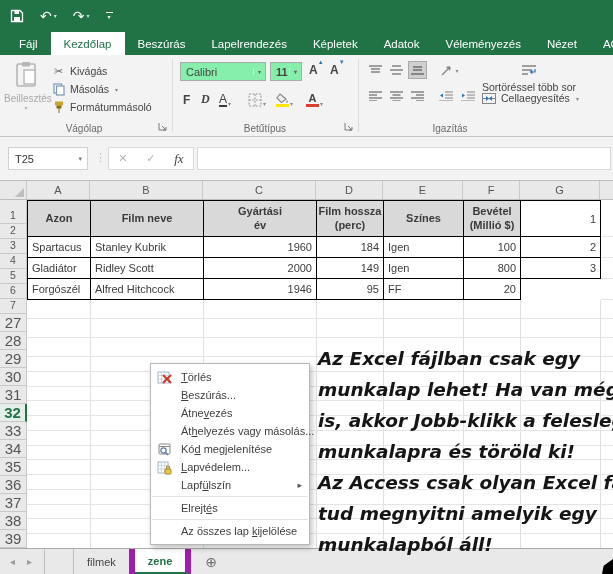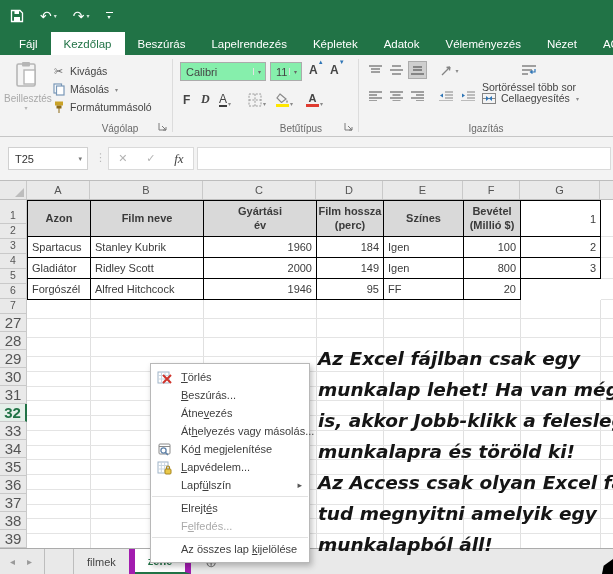--- a/index.html
+++ b/index.html
@@ -19,21 +19,21 @@
   
   .tabbar { position:absolute; left:0; top:32px; width:613px; height:23px; background:#217346;
             display:flex; align-items:stretch; padding-left:6px; font-size:11.5px; overflow:hidden; }
   .rtab { color:#fff; display:flex; align-items:center; padding:0 13px; white-space:nowrap; }
   .rtab.active { background:#fff; color:#217346; }
 
   
   .ribbon { position:absolute; left:0; top:55px; width:613px; height:82px; background:#f3f3f3;
             border-bottom:1px solid #c6c6c6; font-size:10.5px; color:#444; overflow:hidden; }
   .gdiv { position:absolute; top:4px; bottom:4px; width:1px; background:#dcdcdc; }
-  .grouplabel { position:absolute; bottom:2px; font-size:10px; color:#6a6a6a; text-align:center;margin-left:36px; }
+  .grouplabel { position:absolute; bottom:2px; font-size:10px; color:#6a6a6a; text-align:center; }
   .launcher { position:absolute; bottom:5px; width:10px; height:10px; }
 
   .paste-btn { position:absolute; left:4px; top:6px; width:44px; height:66px; text-align:center; color:#a8a8a8; }
   .paste-btn .lbl { font-size:10px; line-height:11px; margin-top:3px; }
   .paste-btn .car { font-size:6px; color:#b5b5b5; }
   .clip-row { position:absolute; left:52px; display:flex; align-items:center; gap:5px; height:16px; white-space:nowrap; }
   .clip-ic { width:13px; display:inline-flex; justify-content:center; }
   .mini-caret { font-size:6px; color:#8a8a8a; margin-left:1px; }
 
   .combo { position:absolute; height:19px; background:#86efac; border:1px solid #ababab;
@@ -203,21 +203,21 @@
           <path d="M1 1 v7 h7" fill="none" stroke="#7a7a7a"></path>
           <path d="M4 4 l4 4 M8 5 v3 h-3" fill="none" stroke="#7a7a7a"></path>
         </svg>
     </span>
     <div class="gdiv" style="left:172px;"></div>
 
     <div class="combo" style="left:180px; top:7px; width:86px;">
       <span>Calibri</span>
       <span class="cbcaret">▾</span>
     </div>
-    <div class="combo" style="left:270px; top:7px; width:32px;">
+    <div class="combo" style="left:270px; top:7px; width:32px;font-weight:bold;">
       <span>11</span>
       <span class="cbcaret">▾</span>
     </div>
     <span class="sizebtn" style="left:309px;"><span>A</span><span class="c">▲</span></span>
     <span class="sizebtn" style="left:330px;"><span>A</span><span class="c" style="color:#2e75b6;">▼</span></span>
 
     <span class="fbtn" style="left:183px;">
         <span class="bold-g">F</span>
       </span>
     <span class="fbtn" style="left:201px;">
@@ -498,23 +498,20 @@
         <span><span></span><span class="key">L</span><span>apvédelem...</span></span>
       </div>
       <div class="mi">
         <span><span>Lapf</span><span class="key">ü</span><span>lszín</span></span>
         <span class="sub">▸</span>
       </div>
       <div class="msep"></div>
       <div class="mi">
         <span><span>Elrejt</span><span class="key">é</span><span>s</span></span>
       </div>
-      <div class="mi disabled">
-        <span><span>F</span><span class="key">e</span><span>lfedés...</span></span>
-      </div>
       <div class="msep"></div>
       <div class="mi">
         <span><span>Az összes lap </span><span class="key">k</span><span>ijelölése</span></span>
       </div>
     </div>
   </div>
 
   <div class="tabstrip">
     <div class="navarrows">
       <span>◂</span>

